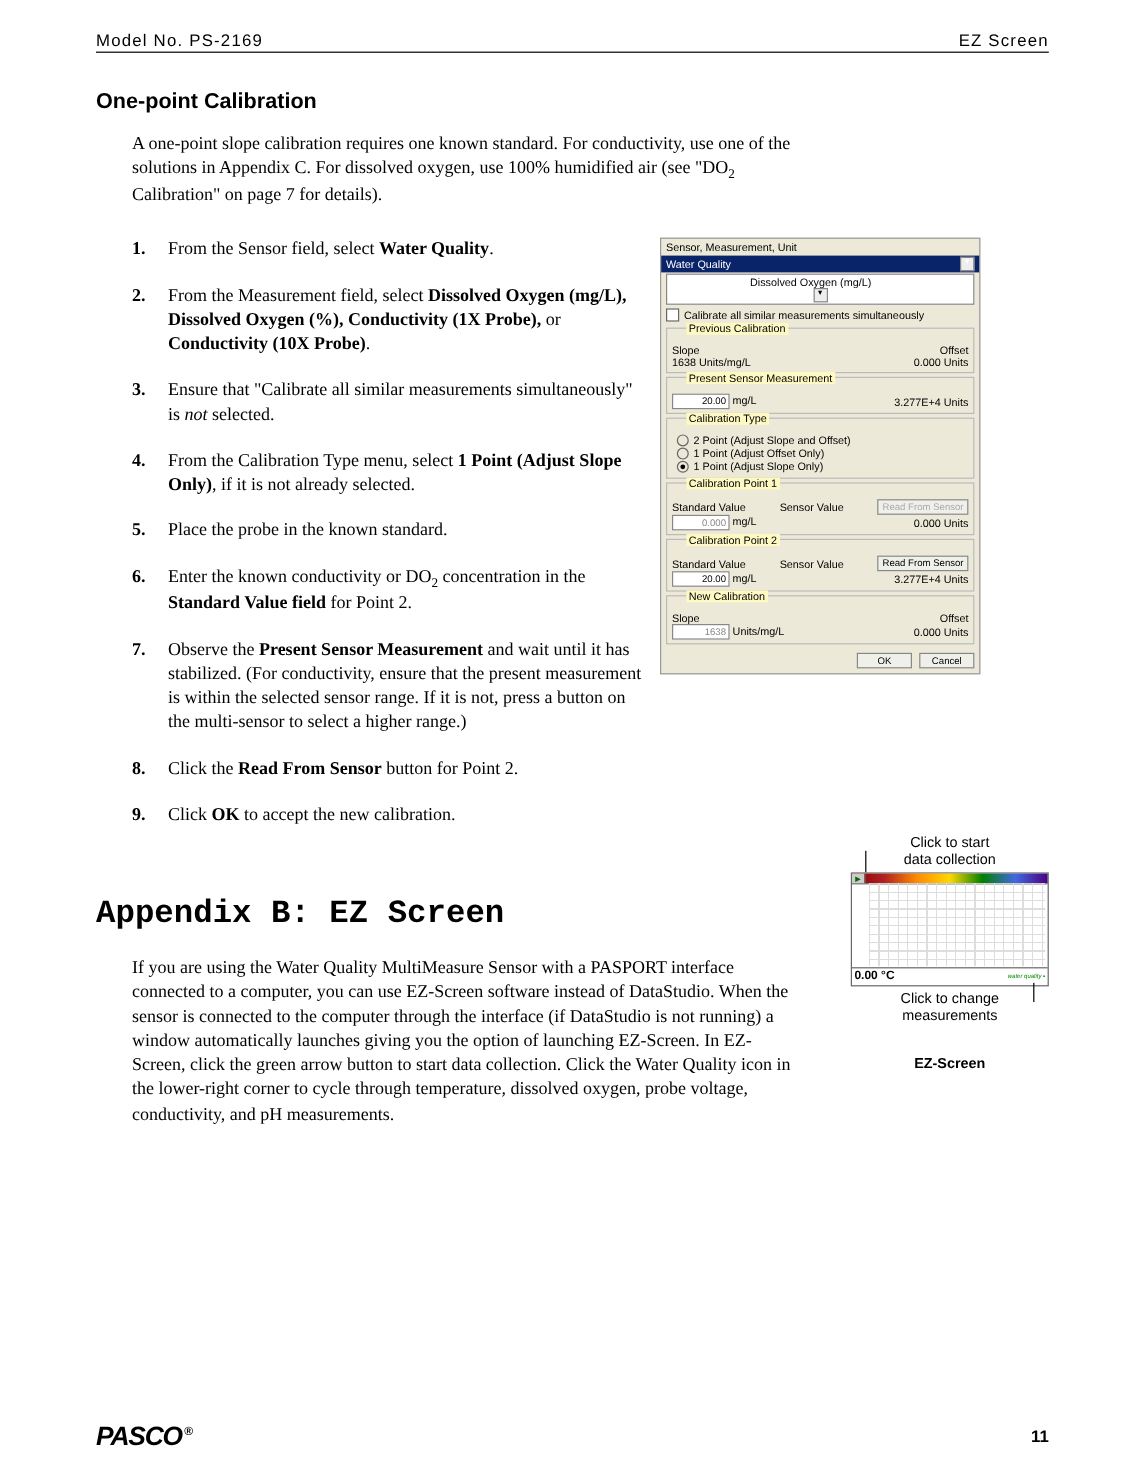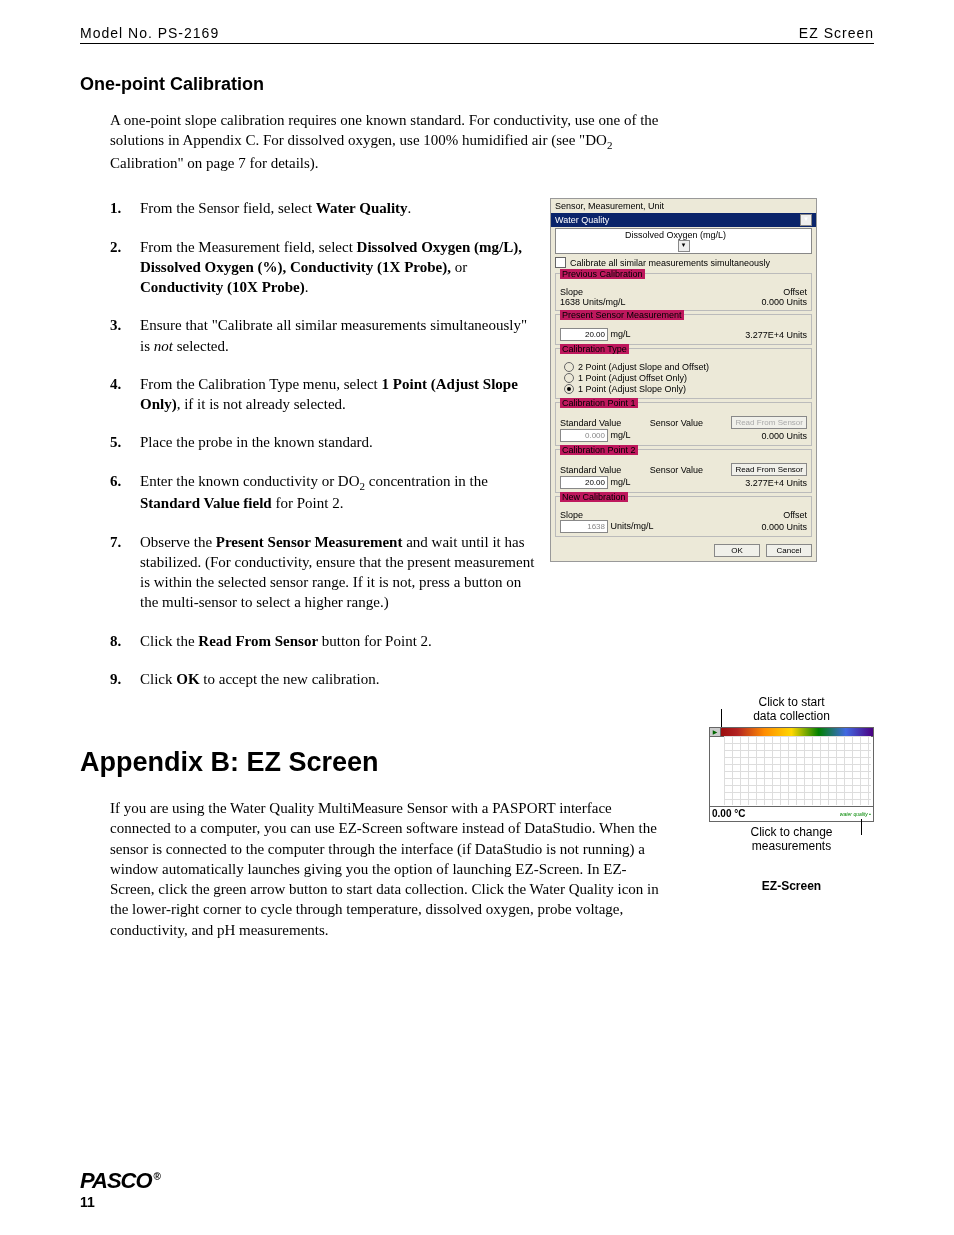--- a/index.html
+++ b/index.html
@@ -113,24 +113,25 @@
   }
   .grp {
     border: 1px solid #bbb;
     margin: 3px 4px;
     padding: 3px 4px;
     position: relative;
   }
   .grp-title {
     position: relative;
     top: -8px;
-    background: #be185d;
+    background: #fef9c3;
     display: inline-block;
     padding: 0 2px;
     margin-bottom: -6px;
+    margin-left: 12px;
   }
   .row { display: flex; justify-content: space-between; align-items: center; }
   .lbl { display: inline-block; }
   .inbox {
     display: inline-block;
     border: 1px solid #888;
     background: #fff;
     height: 11px;
     width: 42px;
     text-align: right;
@@ -168,21 +169,21 @@
   .btn.dis { color: #aaa; }
   .dlg-buttons {
     display: flex;
     justify-content: flex-end;
     gap: 6px;
     padding: 4px;
   }
   .dlg-buttons .btn { width: 38px; text-align: center; }
 
   h1.appendix-title {
-    font-family: Liberation Sans, sans-serif;
+    font-family: Liberation Mono, monospace;
     font-size: 27px;
     font-weight: bold;
     margin: 40px 0 20px 0;
   }
 
   
   .ez-wrap {
     position: absolute;
     right: 80px;
     top: 695px;
@@ -258,22 +259,21 @@
     border-left: 1px solid #000;
   }
 
   .footer {
     position: absolute;
     bottom: 25px;
     left: 80px;
     right: 80px;
     display: flex;
     justify-content: space-between;
-    align-items: flex-start;
-    flex-direction: column;
+    align-items: center;
   }
   .pasco-logo {
     font-family: "Arial Black", Arial, sans-serif;
     font-style: italic;
     font-weight: 900;
     font-size: 22px;
     letter-spacing: -1px;
   }
   .pasco-logo sup { font-size: 10px; font-style: normal; vertical-align: super; margin-left: 2px;}
   .page-num { font-family: Arial, sans-serif; font-weight: bold; font-size: 14px; }

